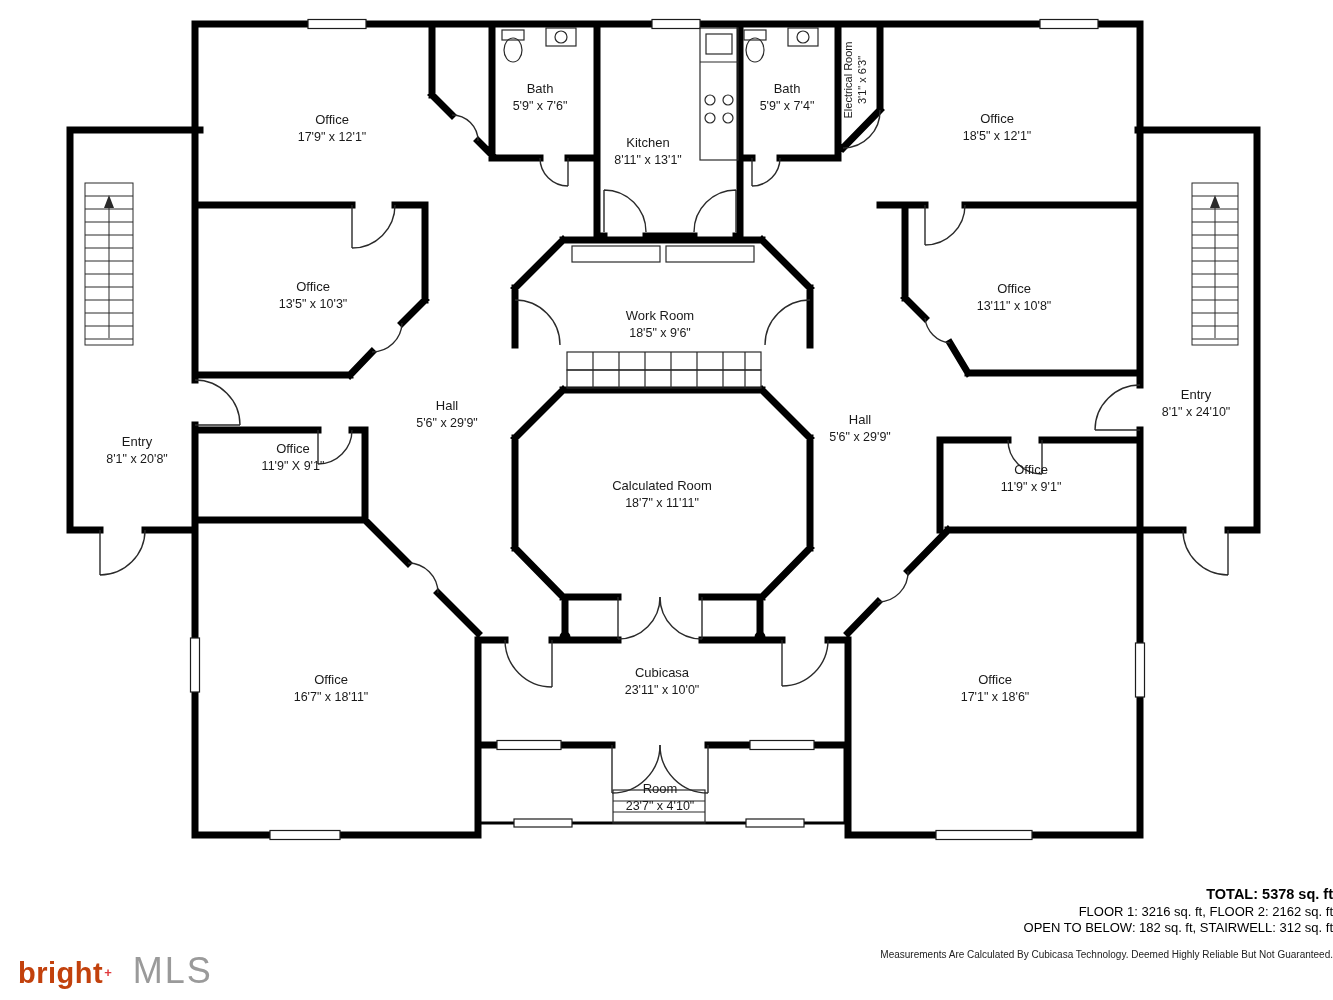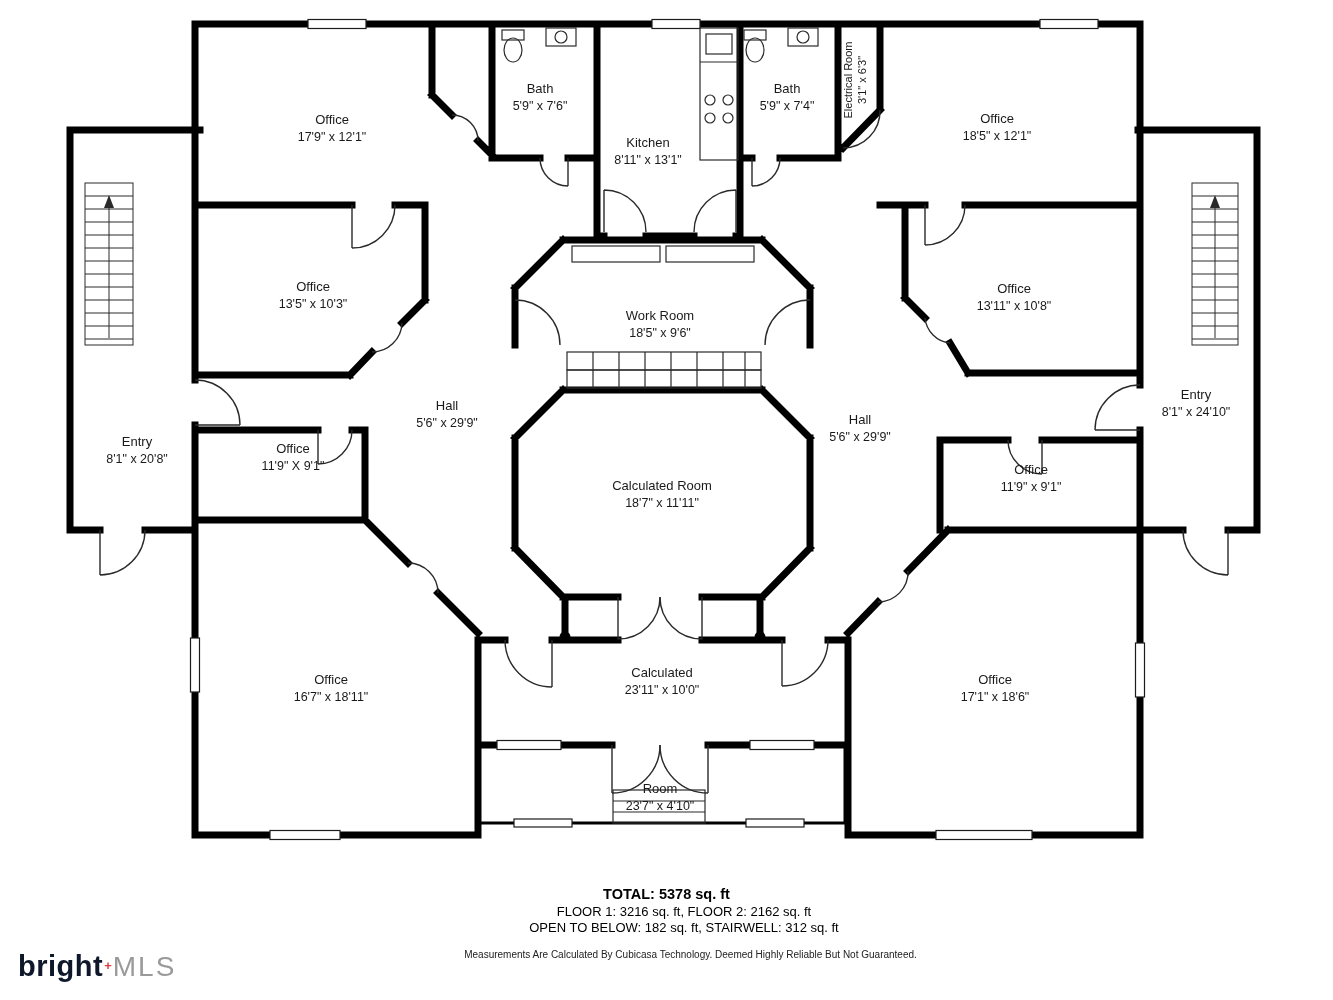--- a/index.html
+++ b/index.html
@@ -8,29 +8,29 @@
     font-family:"Liberation Sans",sans-serif;overflow:hidden;
   }
   svg{position:absolute;left:0;top:0;}
   .room-label{
     position:absolute;transform:translate(-50%,-50%);
     text-align:center;font-size:13px;color:#1a1a1a;line-height:1.28;white-space:nowrap;
   }
   .room-label .dims{display:block;font-size:12.5px;}
   .room-label.rot{transform:translate(-50%,-50%) rotate(-90deg);}
   .footer{
-    position:absolute;left:0;top:886px;width:100%;text-align:center;color:#000;
+    position:absolute;left:0;top:886px;width:100%;text-align:right;color:#000;
   }
   .footer .total{font-size:14.5px;font-weight:bold;margin-bottom:2px;}
   .footer .line{font-size:13px;line-height:15.5px;padding-left:35px;}
   .footer .disclaimer{font-size:10px;margin-top:14px;color:#222;margin-left:48px;}
   .logo{position:absolute;left:18px;top:950px;}
-  .logo .brand{font-size:29px;font-weight:bold;color:#0f172a;letter-spacing:0.5px;}
+  .logo .brand{font-size:29px;font-weight:bold;color:#c2410c;letter-spacing:0.5px;}
   .logo .mark{font-size:13px;font-weight:bold;color:#e03a3e;vertical-align:super;margin-left:1px;}
-  .logo .mls{font-size:28px;color:#9a9a9a;margin-left:1px;letter-spacing:2px;}
+  .logo .mls{font-size:36px;color:#9a9a9a;margin-left:21px;letter-spacing:2px;}
 </style>
 </head>
 <body>
 
 <div class="canvas">
 
   <svg width="1333" height="1000" viewBox="0 0 1333 1000">
 
     <g stroke="#000" stroke-width="7" fill="none" stroke-linecap="square">
       <path d="M195,24 H1140
@@ -174,21 +174,21 @@
   <div class="room-label" style="left:660px;top:324px"><span>Work Room</span><span class="dims">18'5" x 9'6"</span></div>
   <div class="room-label" style="left:1014px;top:297px"><span>Office</span><span class="dims">13'11" x 10'8"</span></div>
   <div class="room-label" style="left:137px;top:450px"><span>Entry</span><span class="dims">8'1" x 20'8"</span></div>
   <div class="room-label" style="left:293px;top:457px"><span>Office</span><span class="dims">11'9" X 9'1"</span></div>
   <div class="room-label" style="left:447px;top:414px"><span>Hall</span><span class="dims">5'6" x 29'9"</span></div>
   <div class="room-label" style="left:860px;top:428px"><span>Hall</span><span class="dims">5'6" x 29'9"</span></div>
   <div class="room-label" style="left:1031px;top:478px"><span>Office</span><span class="dims">11'9" x 9'1"</span></div>
   <div class="room-label" style="left:1196px;top:403px"><span>Entry</span><span class="dims">8'1" x 24'10"</span></div>
   <div class="room-label" style="left:662px;top:494px"><span>Calculated Room</span><span class="dims">18'7" x 11'11"</span></div>
   <div class="room-label" style="left:331px;top:688px"><span>Office</span><span class="dims">16'7" x 18'11"</span></div>
-  <div class="room-label" style="left:662px;top:681px"><span>Calculated</span><span class="dims">23'11" x 10'0"</span></div>
+  <div class="room-label" style="left:662px;top:681px"><span>Cubicasa</span><span class="dims">23'11" x 10'0"</span></div>
   <div class="room-label" style="left:995px;top:688px"><span>Office</span><span class="dims">17'1" x 18'6"</span></div>
   <div class="room-label" style="left:660px;top:797px"><span>Room</span><span class="dims">23'7" x 4'10"</span></div>
 
   <div class="footer">
     <div class="total">TOTAL: 5378 sq. ft</div>
     <div class="line">FLOOR 1: 3216 sq. ft, FLOOR 2: 2162 sq. ft</div>
     <div class="line">OPEN TO BELOW: 182 sq. ft, STAIRWELL: 312 sq. ft</div>
     <div class="disclaimer">Measurements Are Calculated By Cubicasa Technology. Deemed Highly Reliable But Not Guaranteed.</div>
   </div>
 

